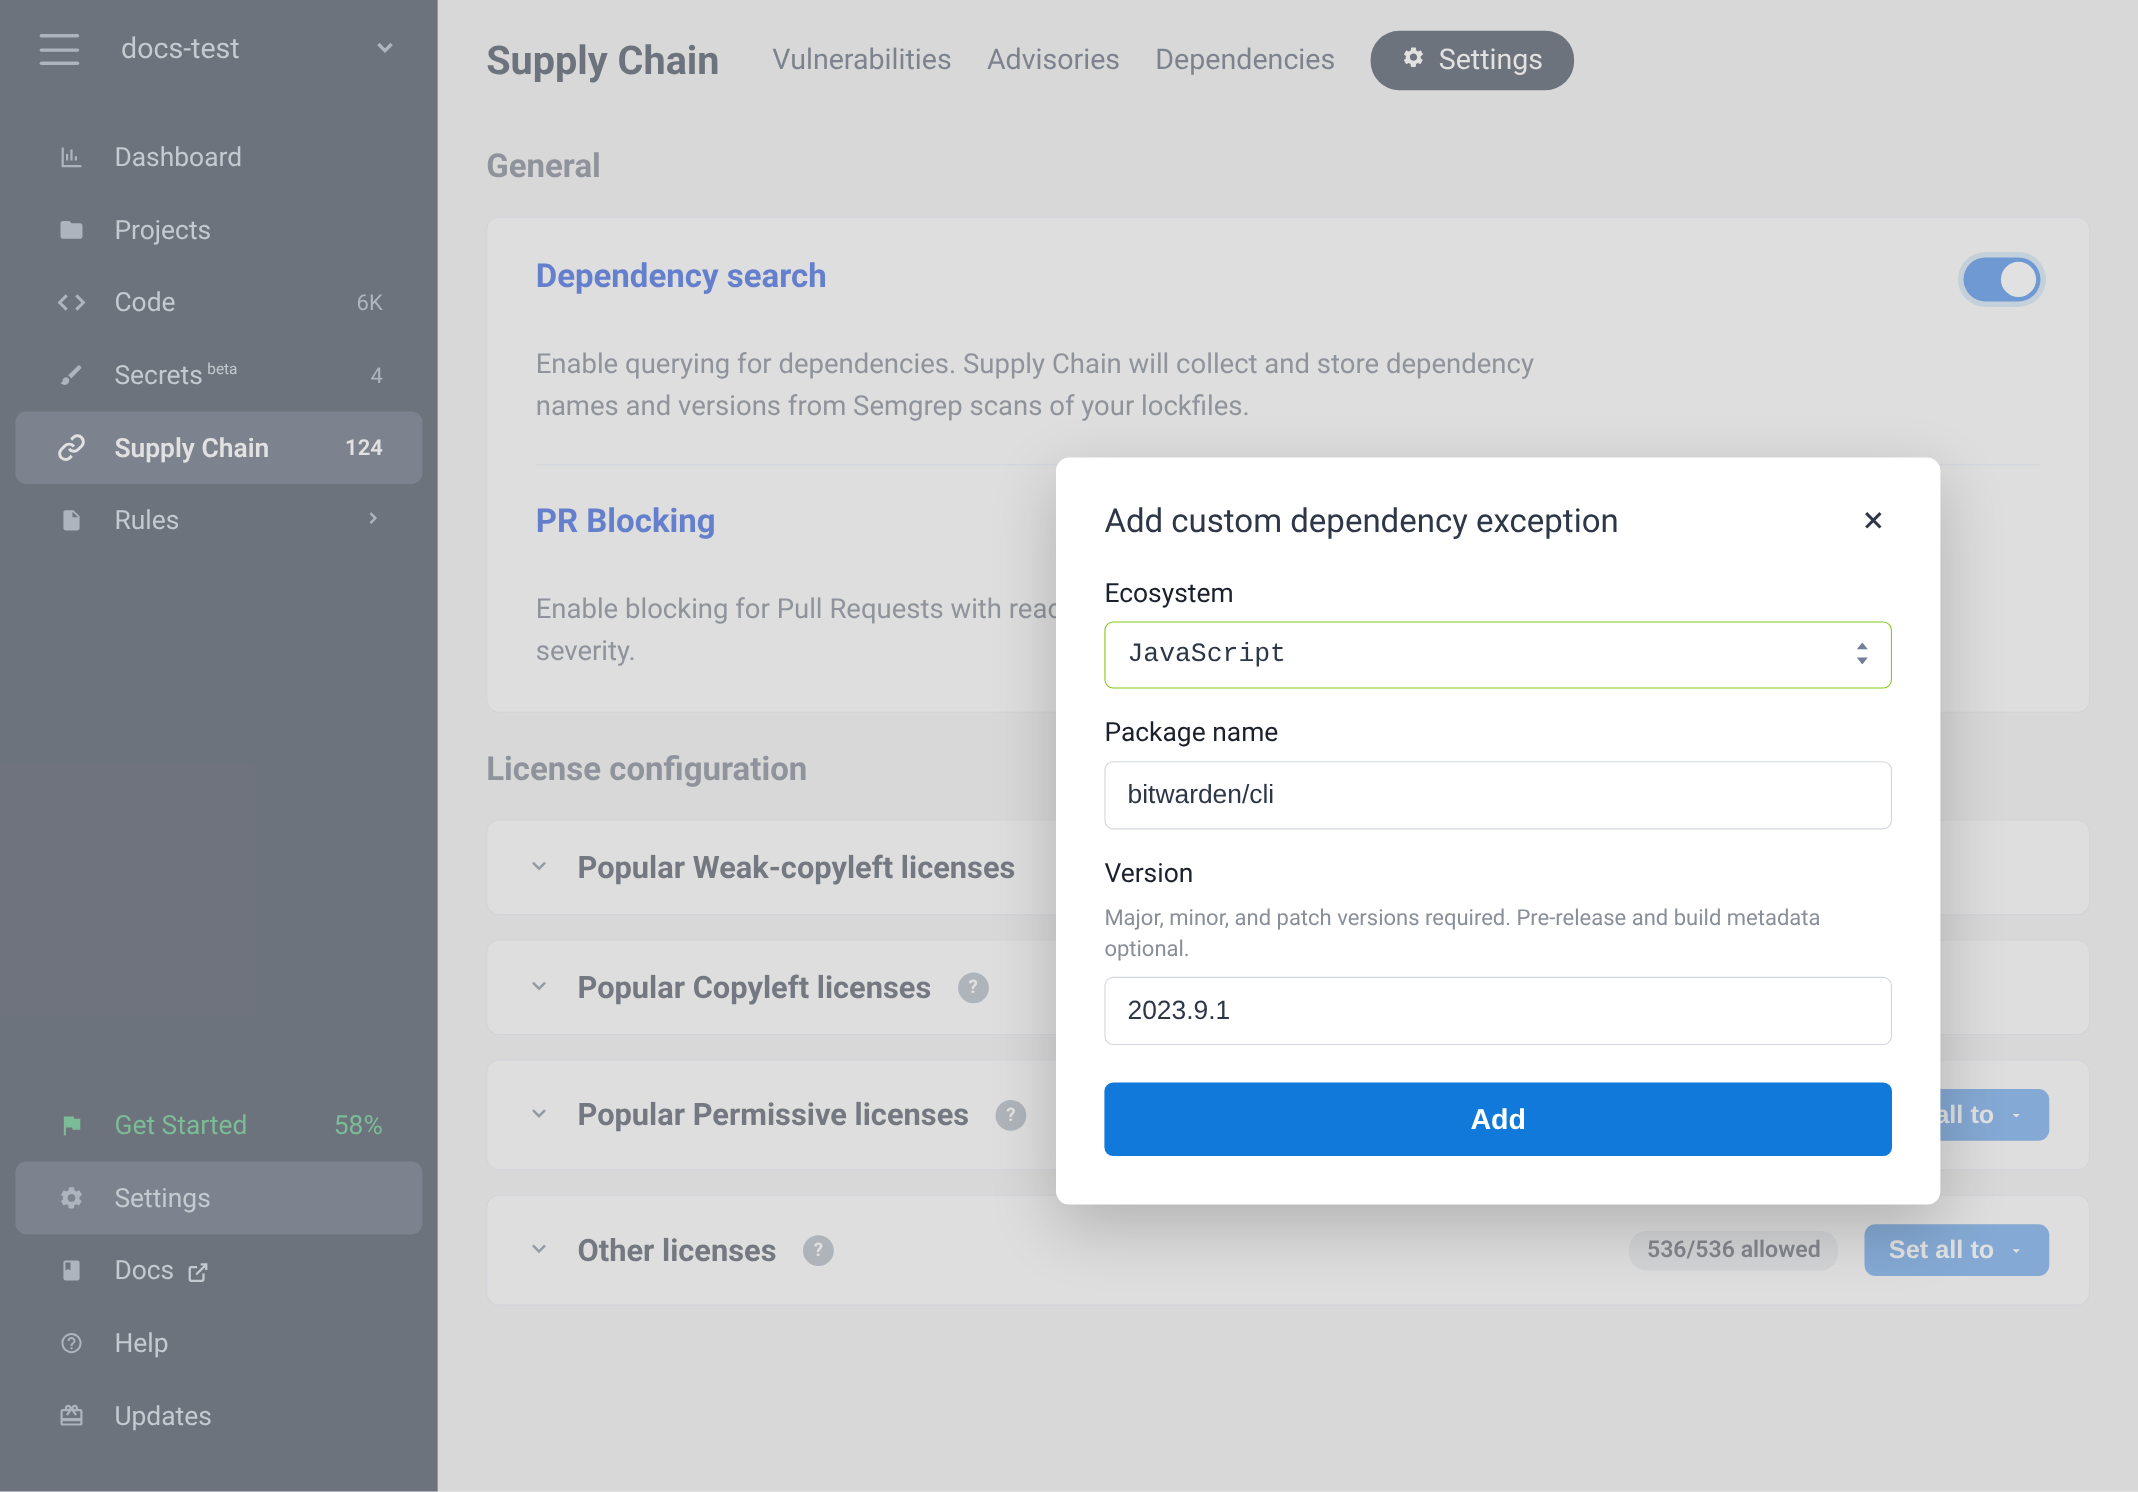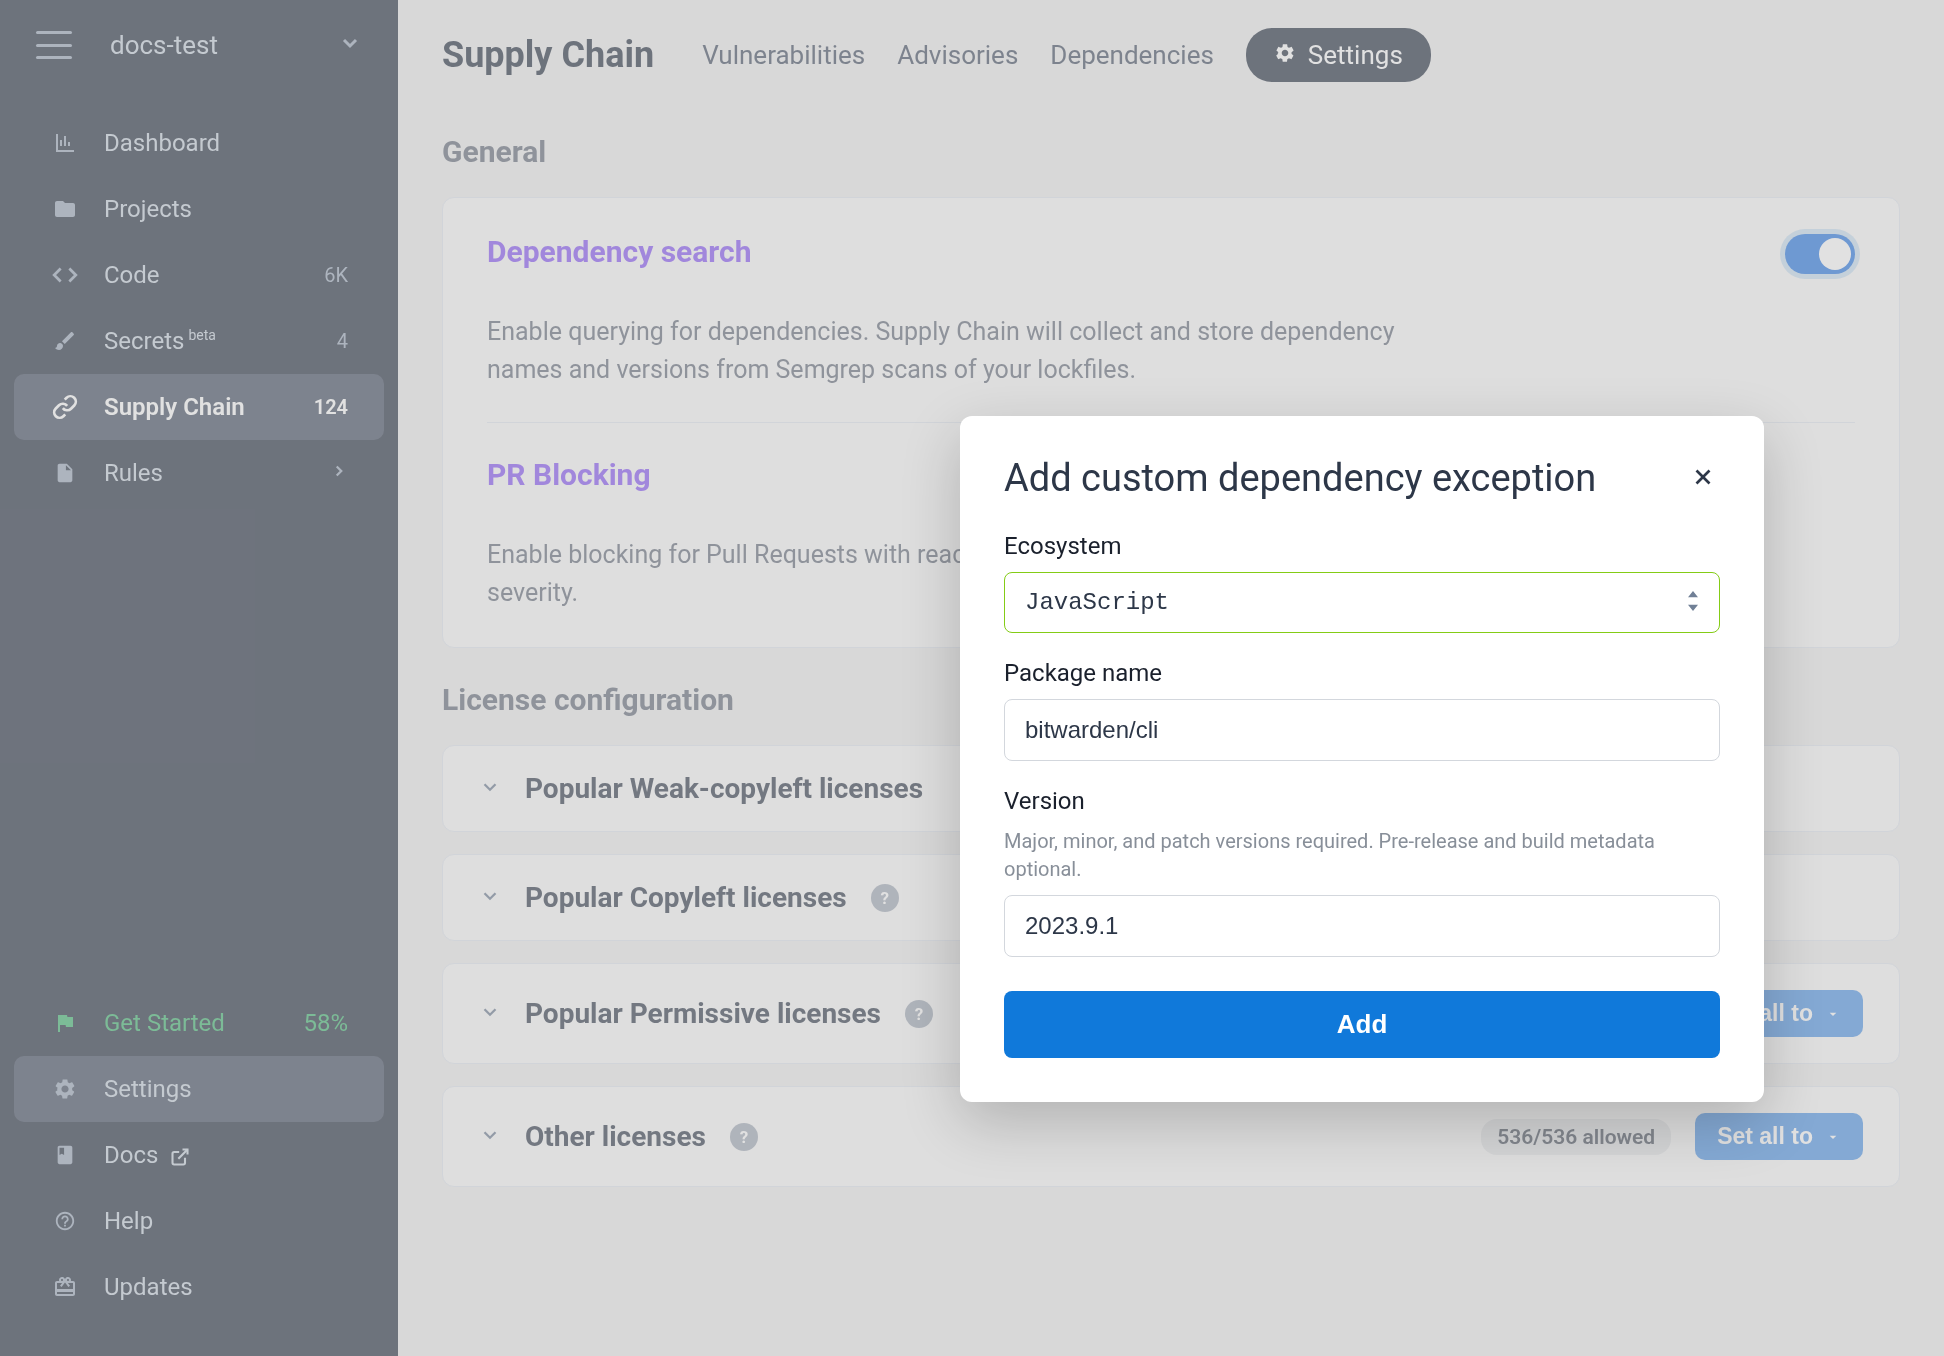--- a/index.html
+++ b/index.html
@@ -35,40 +35,40 @@
 .tab { font-size: 26px; color: #4a5568; cursor: pointer; padding: 8px 0; }
 .tab.active { background: #2d3748; color: #fff; padding: 12px 28px; border-radius: 26px; display: flex; align-items: center; gap: 12px; }
 .tab.active .icon { color: #fff; }
 
 .content { padding: 0 44px; }
 .section-title { font-size: 30px; font-weight: 700; color: #6a7280; margin: 24px 0 28px 0; }
 
 .card { background: #f9f9f9; border: 1px solid #e2e8f0; border-radius: 12px; padding: 36px 44px; margin-bottom: 34px; }
 .card-row { display: flex; align-items: flex-start; justify-content: space-between; gap: 40px; padding-bottom: 34px; }
 .card-row + .card-row { padding-top: 34px; border-top: 1px solid #e2e8f0; }
-.card-title { font-size: 30px; font-weight: 700; color: #8b5cf6; margin-bottom: 14px; }
+.card-title { font-size: 30px; font-weight: 700; color: #1d4ed8; margin-bottom: 14px; }
 .card-desc { font-size: 25px; color: #6a7280; line-height: 1.5; max-width: 950px; margin-top: 44px; }
 
 .toggle { width: 70px; height: 40px; background: #2f7ce4; border-radius: 20px; position: relative; cursor: pointer; box-shadow: 0 0 0 5px rgba(66,153,225,0.25); flex-shrink: 0; }
 .toggle::after { content: ""; position: absolute; right: 4px; top: 4px; width: 32px; height: 32px; background: #fff; border-radius: 50%; }
 
 .license-row { display: flex; align-items: center; padding: 26px 36px; background: #f9f9f9; border: 1px solid #e2e8f0; border-radius: 12px; margin-bottom: 22px; gap: 24px; }
 .license-chevron { color: #718096; }
 .license-title { font-size: 28px; font-weight: 700; color: #374151; flex: 0 0 auto; }
 .license-help { width: 28px; height: 28px; border-radius: 50%; background: #a5adba; color: #fff; display: flex; align-items: center; justify-content: center; font-size: 17px; font-weight: 700; }
 .license-spacer { flex: 1; }
 .license-count { font-size: 21px; color: #525a67; background: #e5e7ea; border-radius: 16px; padding: 6px 16px; font-weight: 600; }
 .set-all-btn { background: #5699e7; color: #fff; font-weight: 600; font-size: 23px; padding: 10px 22px; border-radius: 10px; border: none; cursor: pointer; display: flex; align-items: center; gap: 12px; }
 
 
 .overlay { position: absolute; left: 0; top: 0; width: 1944px; height: 1356px; background: rgba(189,189,189,0.45); }
 
 .modal { position: absolute; left: 960px; top: 416px; width: 804px; background: #fff; border-radius: 12px; box-shadow: 0 20px 60px rgba(0,0,0,0.2); padding: 40px 44px 44px; }
 .modal-header { display: flex; align-items: center; justify-content: space-between; margin-bottom: 32px; }
-.modal-title { font-size: 38px; color: #2d3748; }
+.modal-title { font-size: 30px; color: #2d3748; }
 .close-btn { background: none; border: none; cursor: pointer; color: #2d3748; padding: 4px; }
 .form-group { margin-bottom: 26px; }
 .form-label { font-size: 24px; color: #1a202c; display: block; margin-bottom: 12px; }
 .form-help { font-size: 20px; color: #888f99; margin-bottom: 12px; line-height: 1.4; }
 .form-input { width: 100%; padding: 16px 20px; font-size: 24px; border: 1px solid #d3d7dd; border-radius: 8px; color: #2d3748; background: #fff; }
 .form-select { width: 100%; padding: 16px 20px; font-size: 24px; border: 1px solid #84cc16; border-radius: 8px; color: #2d3748; background: #fff; appearance: none; position: relative; font-family: Liberation Mono, monospace; }
 .select-wrapper { position: relative; }
 .select-caret { position: absolute; right: 20px; top: 50%; transform: translateY(-50%); color: #718096; pointer-events: none; }
 .add-btn { width: 100%; background: #1079da; color: #fff; font-size: 26px; font-weight: 600; padding: 18px; border: none; border-radius: 8px; cursor: pointer; margin-top: 8px; }
 </style>

